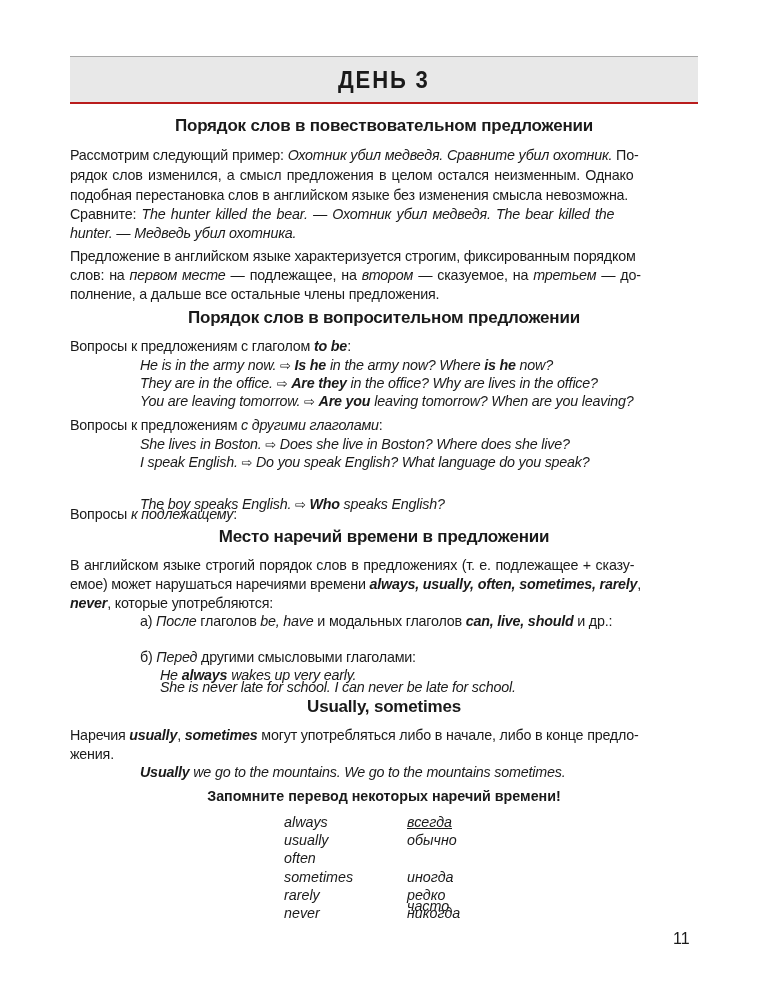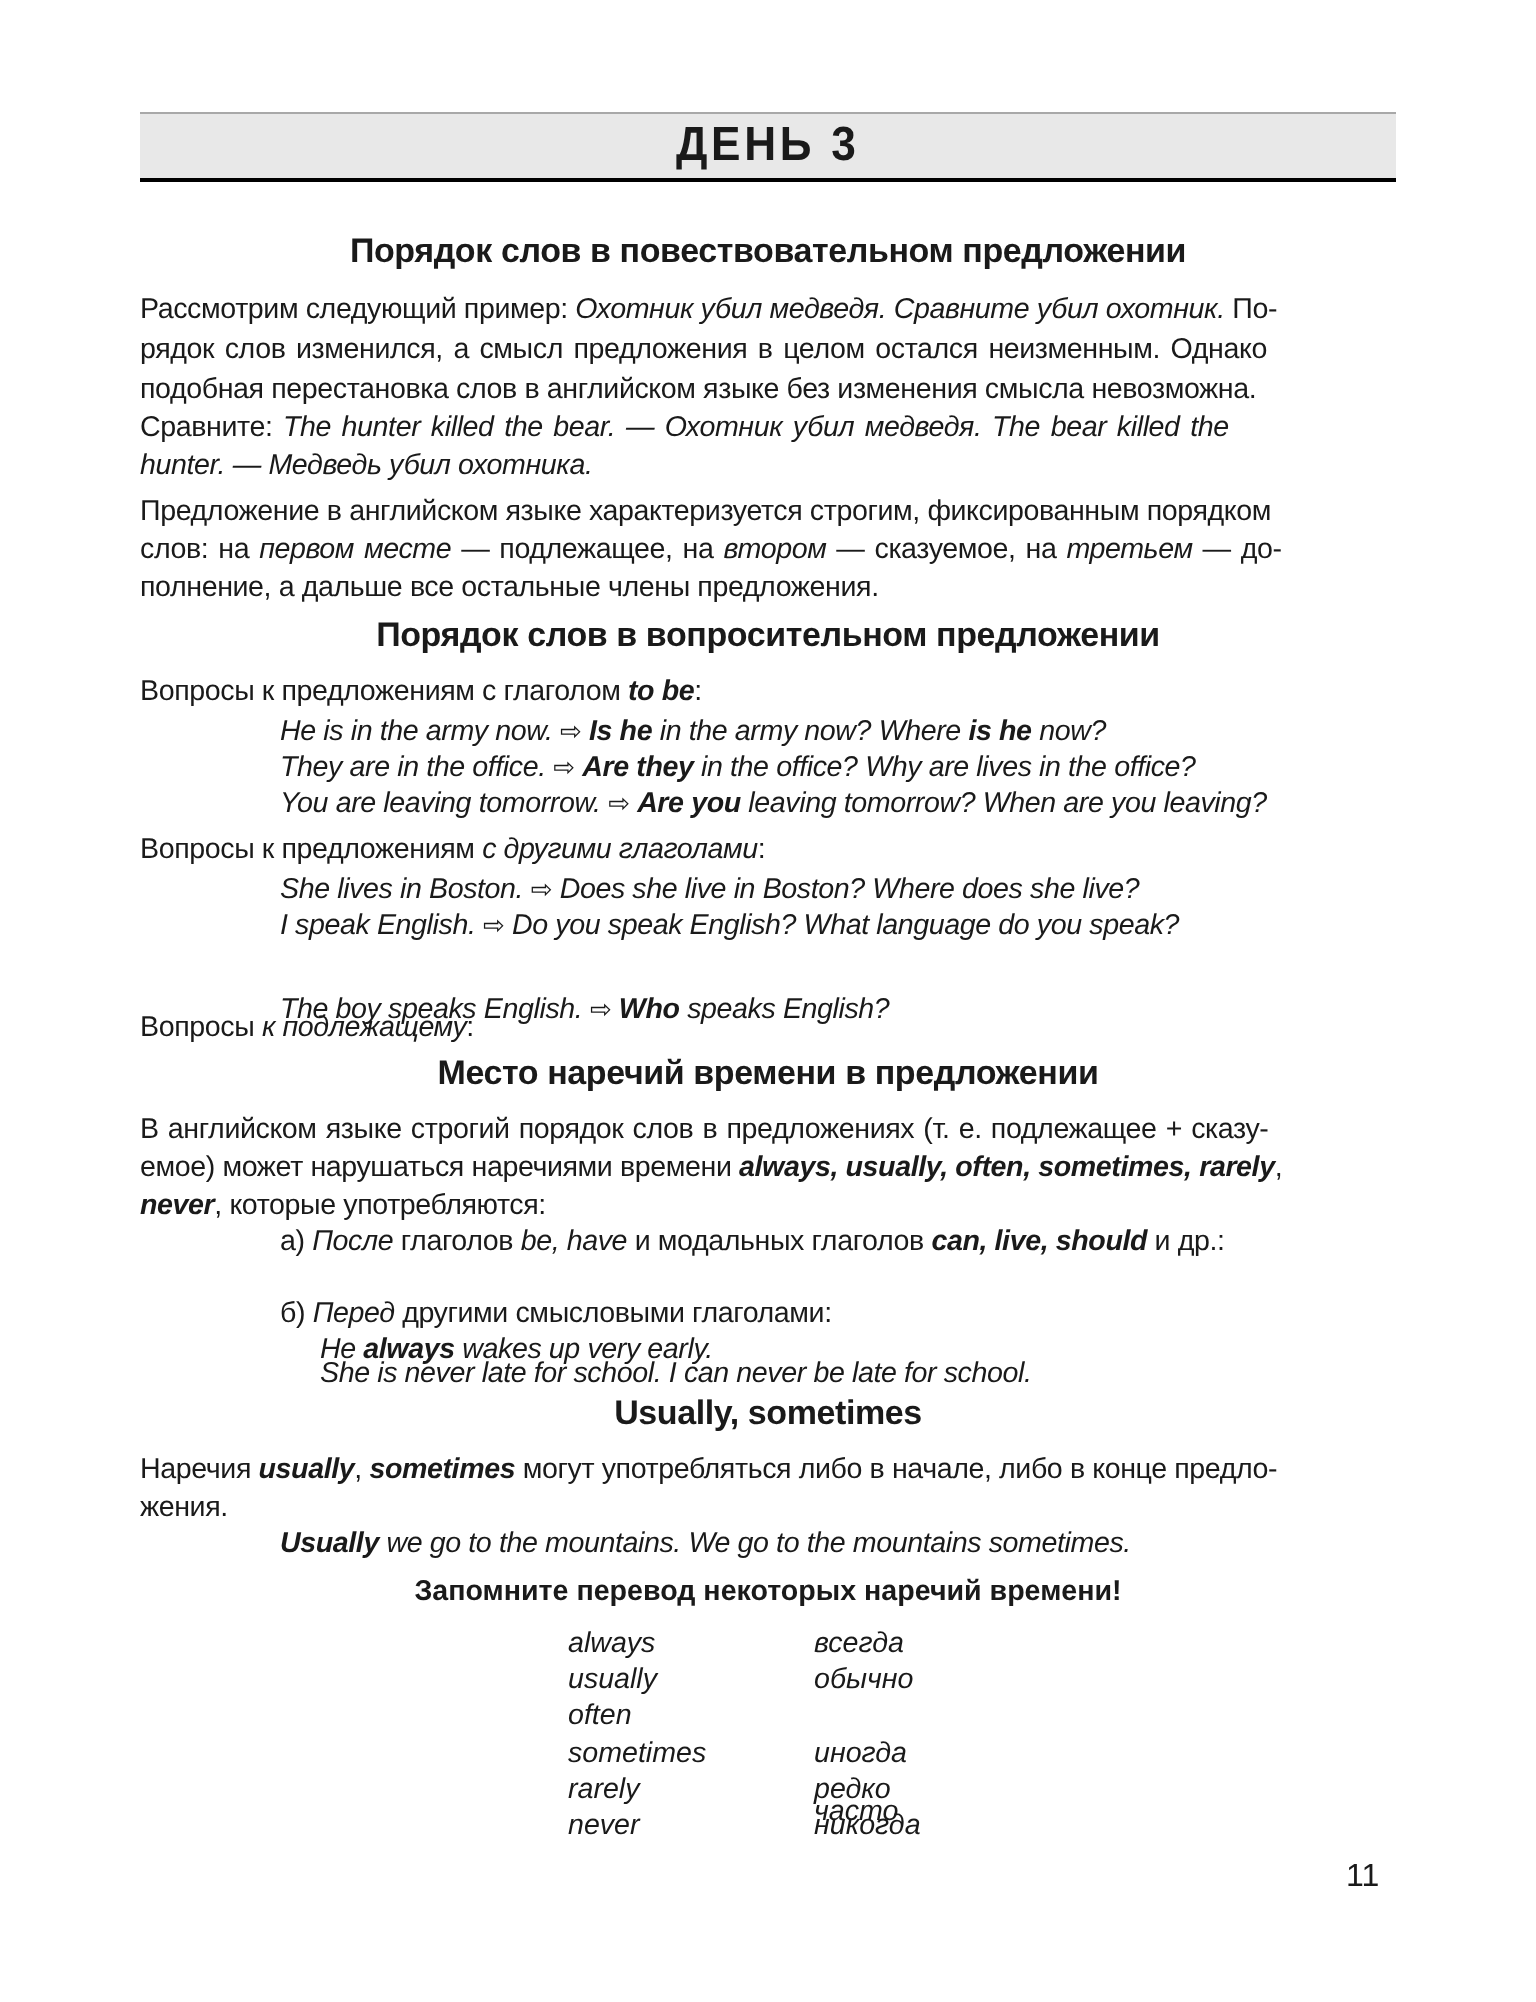--- a/index.html
+++ b/index.html
@@ -1,22 +1,22 @@
 <!DOCTYPE html>
 <html><head>
   <meta charset="utf-8">
   <style>
     html, body { margin: 0; padding: 0; }
     body {
       width: 768px; height: 1001px; background: #ffffff; position: relative;
       font-family: "Liberation Sans", sans-serif; color: #1a1a1a; overflow: hidden;
     }
     .day-bar {
-      position: absolute; left: 70px; top: 56px; width: 628px; height: 35px;
-      background: #e8e8e8; border-top: 1.5px solid #a8a8a8; border-bottom: 2px solid #000000;
+      position: absolute; left: 70px; top: 56px; width: 628px; height: 48px;
+      background: #e8e8e8; border-top: 1.5px solid #a8a8a8; border-bottom: 2px solid #b91c1c;
       box-sizing: border-box; display: flex; align-items: center; justify-content: center;
     }
     .day-title { font-size: 24px; font-weight: bold; letter-spacing: 2px; transform: scaleX(0.92); }
     h2 {
       position: absolute; left: 70px; width: 628px; margin: 0; text-align: center;
       font-size: 17px; font-weight: bold; transform-origin: center; letter-spacing: -0.2px;
     }
     .line { position: absolute; font-size: 14.3px; line-height: 19.5px; white-space: nowrap; letter-spacing: -0.2px; }
     .ind { left: 140px; }
     .lft { left: 70px; }
@@ -112,21 +112,21 @@
 </div>
 <div class="line lft" style="top:745px;">жения.</div>
 <div class="line it" style="left:140px; top:763px;">
   <b>Usually</b><span> we go to the mountains. We go to the mountains sometimes.</span>
 </div>
 
 <div class="sub" style="top:788px;">Запомните перевод некоторых наречий времени!</div>
 
 <div id="vocab">
     <div class="vocab" style="left: 284px; top: 813px;">always</div>
-    <div class="vocab" style="left: 407px; top: 813px;">всегда</div>
+    <div class="vocab" style="left: 407px; top: 813px; text-decoration: underline;">всегда</div>
     <div class="vocab" style="left: 284px; top: 831.2px;">usually</div>
     <div class="vocab" style="left: 407px; top: 831.2px;">обычно</div>
     <div class="vocab" style="left: 284px; top: 849.4px;">often</div>
     <div class="vocab" style="left: 407px; top: 849.4px; margin-top: 48px;">часто</div>
     <div class="vocab" style="left: 284px; top: 867.6px;">sometimes</div>
     <div class="vocab" style="left: 407px; top: 867.6px;">иногда</div>
     <div class="vocab" style="left: 284px; top: 885.8px;">rarely</div>
     <div class="vocab" style="left: 407px; top: 885.8px;">редко</div>
     <div class="vocab" style="left: 284px; top: 904px;">never</div>
     <div class="vocab" style="left: 407px; top: 904px;">никогда</div>

